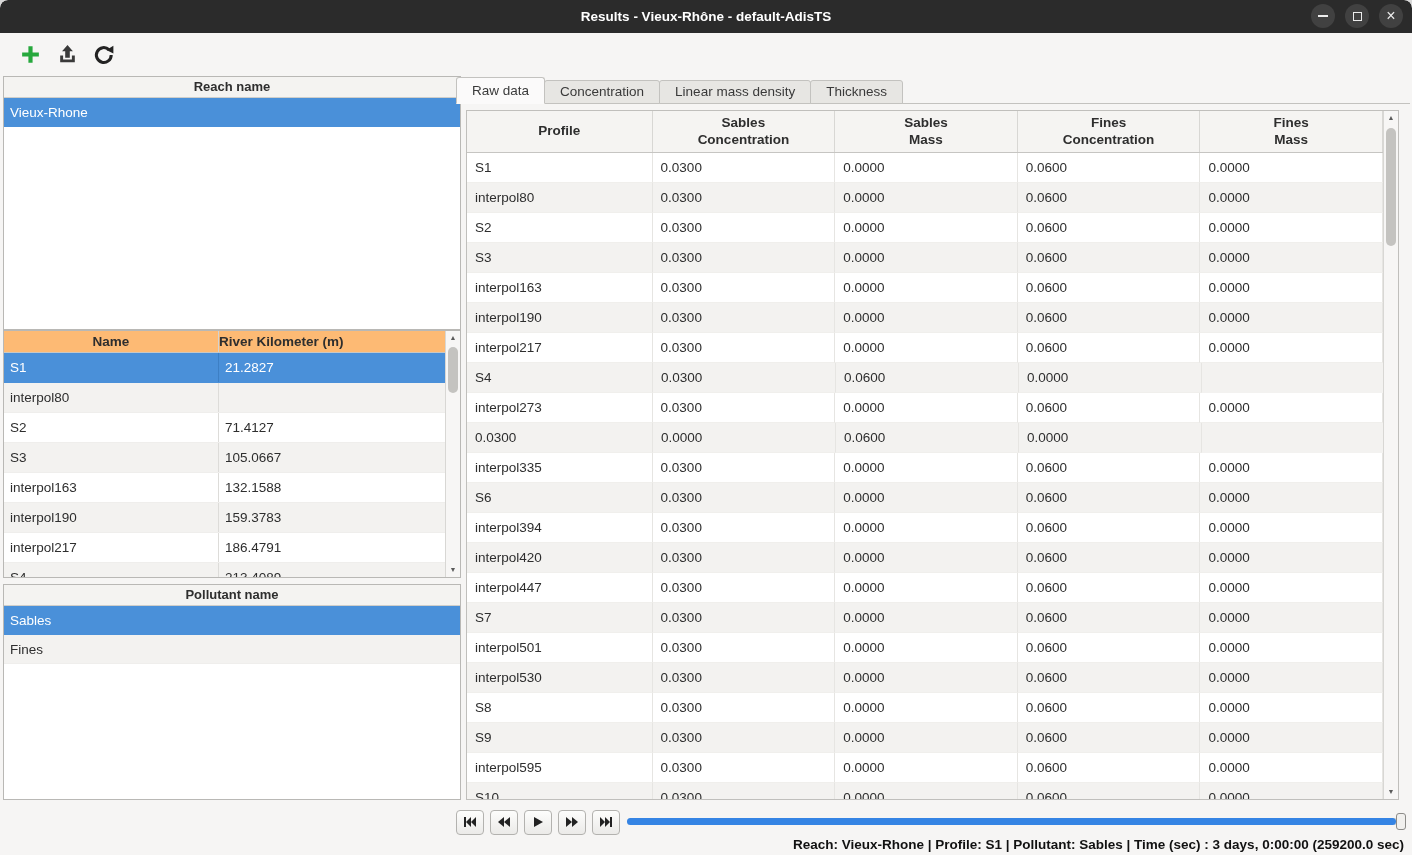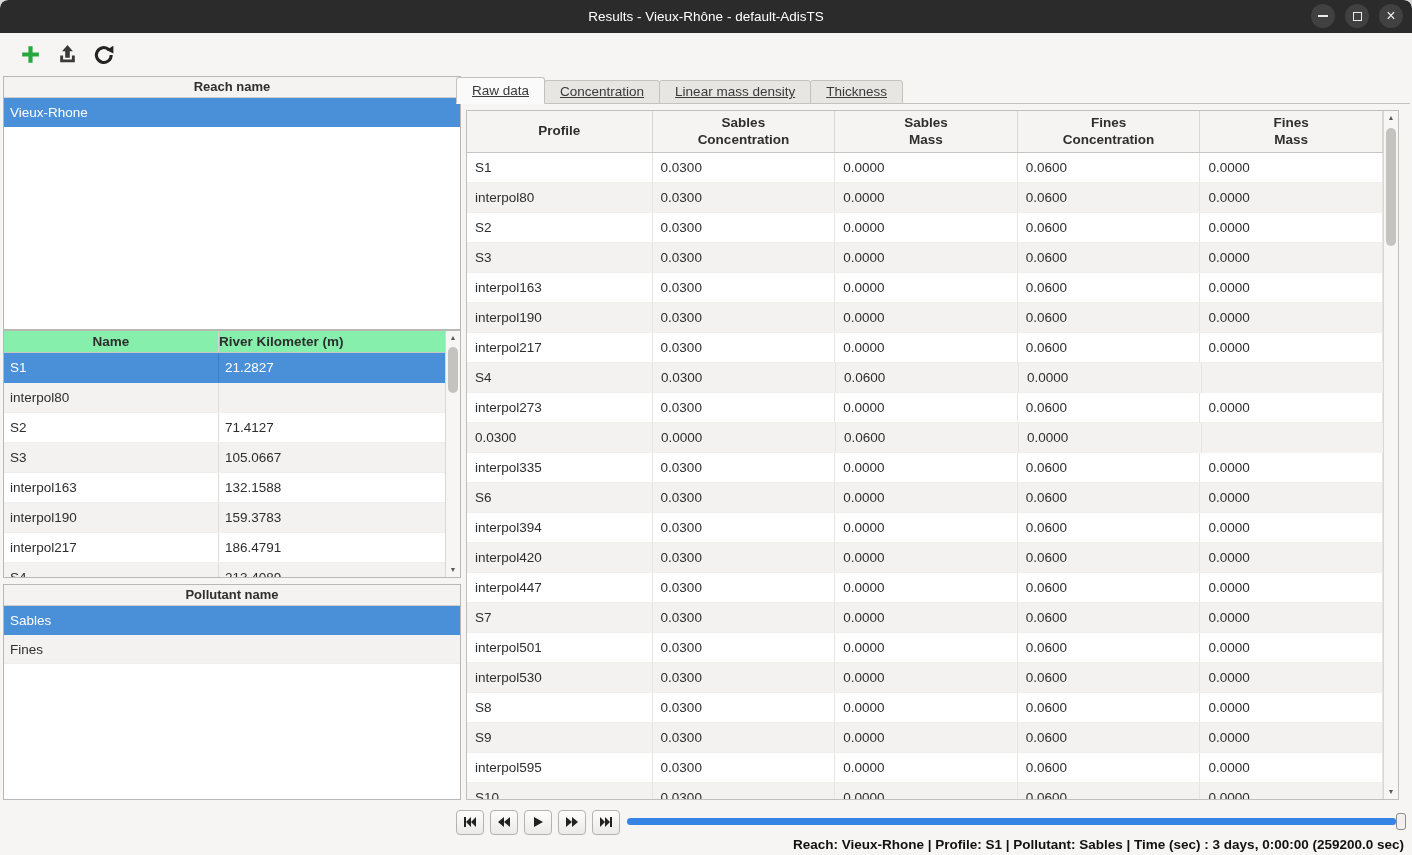--- a/index.html
+++ b/index.html
@@ -6,21 +6,21 @@
   html,body { width:1412px; height:855px; }
   body {
     font-family:"Liberation Sans","DejaVu Sans",sans-serif;
     font-size:13.5px; color:#2e2e2e; background:#d8d8d8; cursor:default;
   }
   #window { position:relative; width:1412px; height:855px; background:#f6f5f4; overflow:hidden; border-radius:8px 8px 0 0; }
 
   
   .titlebar { position:absolute; top:0; left:0; right:0; height:33px; background:#2b2b2b;
     border-radius:8px 8px 0 0; display:flex; align-items:center; justify-content:center; }
-  .titlebar .title { color:#ffffff; font-weight:normal; font-size:13.5px; }
+  .titlebar .title { color:#ffffff; font-weight:bold; font-size:13.5px; }
   .win-controls { position:absolute; right:9px; top:4px; display:flex; gap:10px; }
   .win-btn { width:24px; height:24px; border-radius:50%; background:#414141; color:#ececec;
     display:flex; align-items:center; justify-content:center; cursor:pointer; }
   .glyph-min { width:10px; height:2px; background:#ececec; display:block; }
   .glyph-max { width:9px; height:9px; border:1.5px solid #ececec; display:block; }
   .glyph-close { font-size:16px; line-height:1; }
 
   
   .toolbar { position:absolute; top:33px; left:0; right:0; height:43px; display:flex; align-items:center; gap:11px; padding-left:17px; }
   .tool-btn { background:transparent; border:none; width:26px; height:26px; display:flex; align-items:center; justify-content:center; cursor:pointer; }
@@ -31,21 +31,21 @@
     border-bottom:1px solid #cfceca; font-size:13px; }
   .reach-box { top:76px; height:254px; }
   .profiles-box { top:330px; height:248px; overflow:hidden; }
   .pollutant-box { top:584px; height:216px; }
 
   .list-body { position:relative; }
   .list-row { height:29px; line-height:29px; padding-left:6px; border-bottom:1px solid #efeeec; background:#ffffff; }
   .list-body div.list-row:nth-of-type(even) { background:#f3f2f0; }
   .list-row.selected { background:#4a90d9; color:#ffffff; border-bottom-color:#4a90d9; }
 
-  .ptable-head { display:flex; height:22px; line-height:21px; font-weight:bold; background:#86efac;
+  .ptable-head { display:flex; height:22px; line-height:21px; font-weight:bold; background:#fdba74;
     border-bottom:1px solid #c9c8c5; margin-right:15px; }
   .ptable-head .h-name { width:215px; text-align:center; border-right:1px solid #d4d3d0; }
   .ptable-head .h-km { flex:1; }
   .ptable-body { margin-right:15px; }
   .prow { display:flex; height:30px; line-height:29px; background:#ffffff; border-bottom:1px solid #efeeec; }
   .ptable-body div.prow:nth-of-type(even) { background:#f3f2f0; }
   .prow .c-name { width:215px; padding-left:6px; border-right:1px solid #dddcd9; overflow:hidden; }
   .prow .c-km { flex:1; padding-left:6px; overflow:hidden; }
   .prow.selected { background:#4a90d9; color:#ffffff; border-bottom-color:#4a90d9; }
   .prow.selected .c-name { border-right-color:#3d7fc4; }
@@ -55,21 +55,21 @@
   .sb-up { position:absolute; top:3px; left:0; right:0; text-align:center; font-size:7px; color:#5a5a5a; line-height:8px; }
   .sb-down { position:absolute; bottom:3px; left:0; right:0; text-align:center; font-size:7px; color:#5a5a5a; line-height:8px; }
   .sb-thumb { position:absolute; left:2px; right:2px; border-radius:6px; background:#c4c3c0; }
   .p-thumb { top:16px; height:46px; }
   .d-thumb { top:17px; height:118px; }
 
   
   .tabline { position:absolute; left:456px; right:2px; top:103px; border-top:1px solid #c3c2bf; z-index:1; }
   .tabs { position:absolute; left:456px; top:77px; height:27px; display:flex; align-items:flex-end; z-index:2; }
   .tab { height:24px; line-height:22px; padding:0 15px; background:#e7e6e3; border:1px solid #c3c2bf;
-    margin-right:-1px; font-size:13.5px; color:#3a3a3a; cursor:pointer; border-radius:3px 3px 0 0;text-decoration:underline; }
+    margin-right:-1px; font-size:13.5px; color:#3a3a3a; cursor:pointer; border-radius:3px 3px 0 0; }
   .tab.active { height:27px; line-height:26px; background:#fbfafa; border-bottom:1px solid #fbfafa; z-index:3; }
 
   
   .dtable { position:absolute; left:466px; top:110px; width:933px; height:690px; background:#737373;
     border:1px solid #c0bfbc; overflow:hidden; }
   .thead { display:flex; height:42px; background:#f5f4f2; border-bottom:1px solid #c6c5c2; font-weight:bold; margin-right:15px; }
   .thead .hc { width:183px; display:flex; align-items:center; justify-content:center; text-align:center;
     border-right:1px solid #d8d7d4; white-space:pre-line; line-height:1.25; font-size:13.5px; }
   .thead .hc:nth-of-type(1) { width:186px; }
   .tbody { margin-right:15px; }

